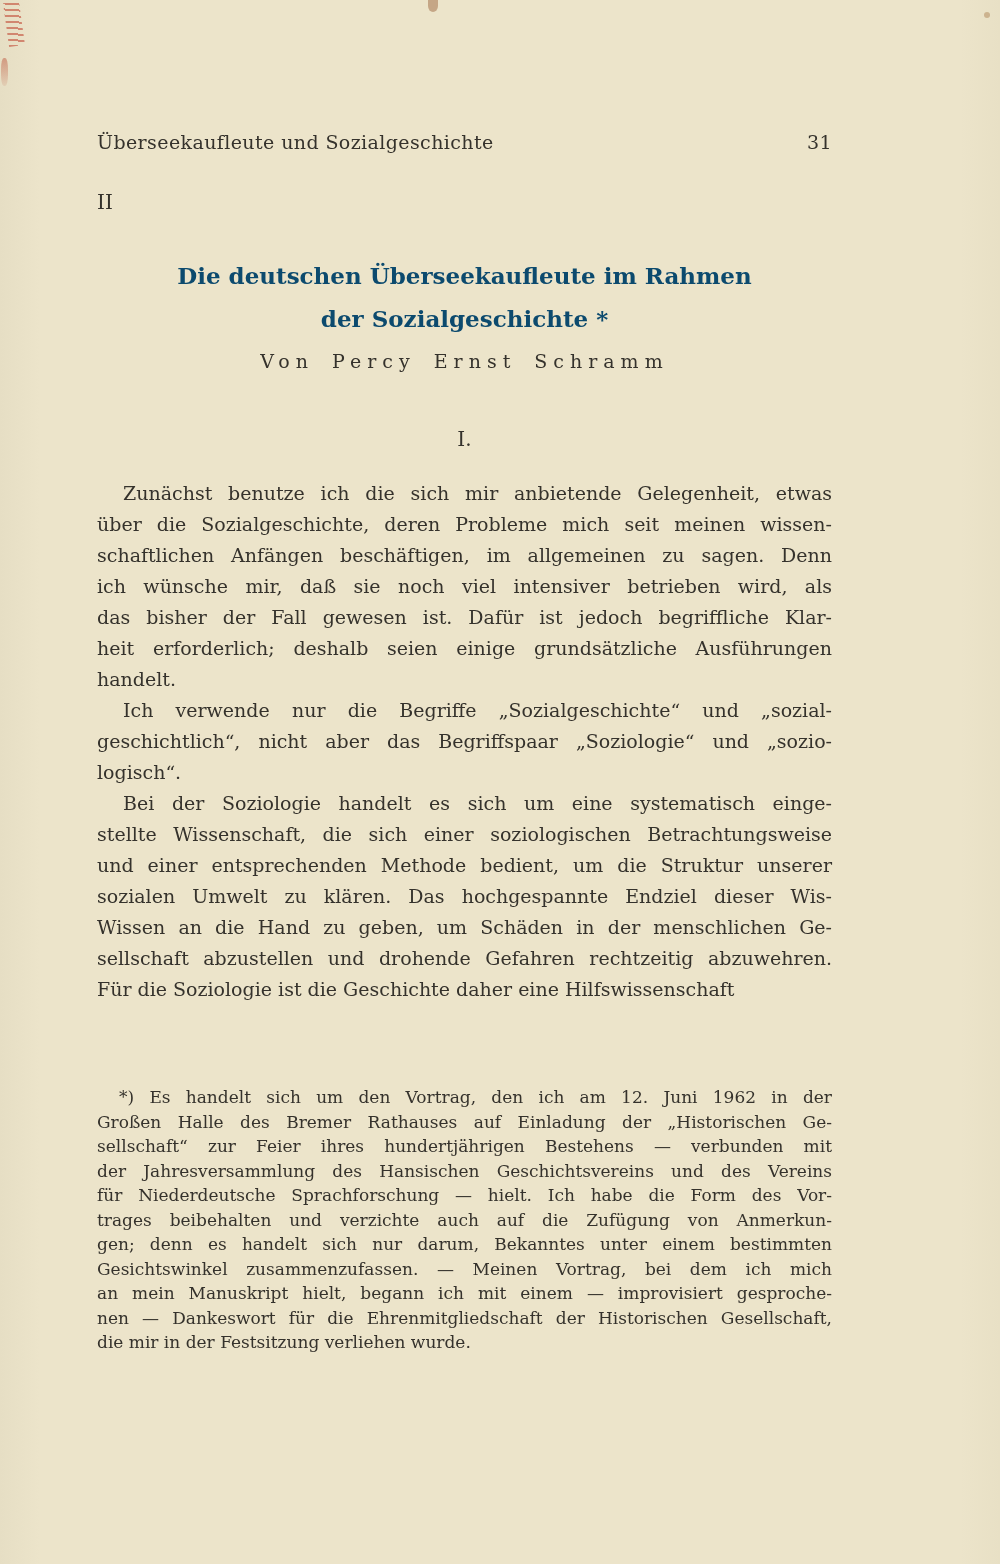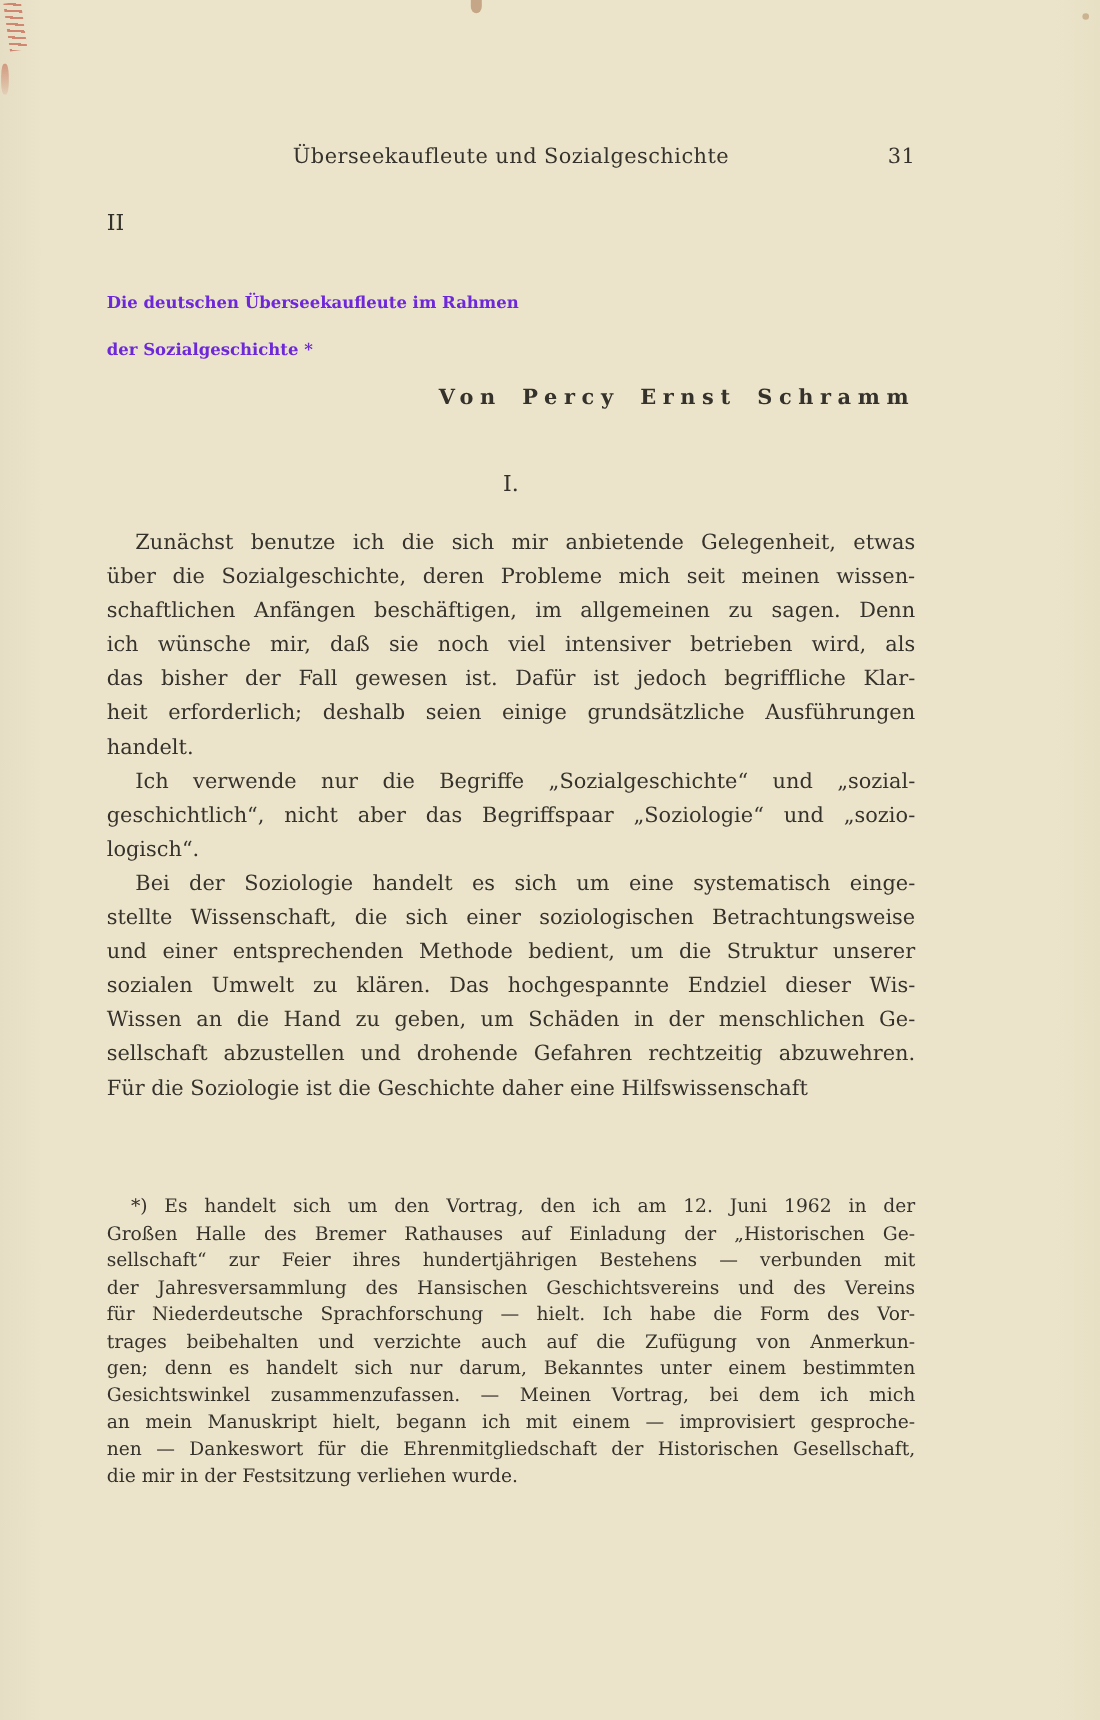--- a/index.html
+++ b/index.html
@@ -13,53 +13,52 @@
     color: #35322c;
   }
   .content {
     position: relative;
     width: 735px;
     margin-left: 97px;
     padding-top: 130px;
   }
   .running-head {
     position: relative;
-    text-align: center;
+    text-align: left;
     font-size: 19px;
     line-height: 24px;
     letter-spacing: 0.4px;
   }
   .page-num {
     position: absolute;
     right: 0;
     top: 0;
   }
   .numeral-ii {
     text-align: left;
     font-size: 20px;
     line-height: 24px;
     margin-top: 36px;
   }
   .title {
     margin: 40px 0 0 0;
-    text-align: left;
-    font-size: 15px;
+    text-align: center;
+    font-size: 23px;
     font-weight: bold;
     line-height: 43px;
-    color: #6d28d9;
+    color: #0c4a6e;
   }
   .title-line { display: block; }
   .author {
-    text-align: right;
+    text-align: center;
     font-size: 19px;
     line-height: 26px;
     letter-spacing: 6px;
     word-spacing: 6px;
     margin-top: 8px;
-    font-weight: bold;
   }
   .numeral-i {
     text-align: center;
     font-size: 20px;
     line-height: 26px;
     margin-top: 52px;
   }
   .body-text {
     margin-top: 26px;
     font-size: 19px;

